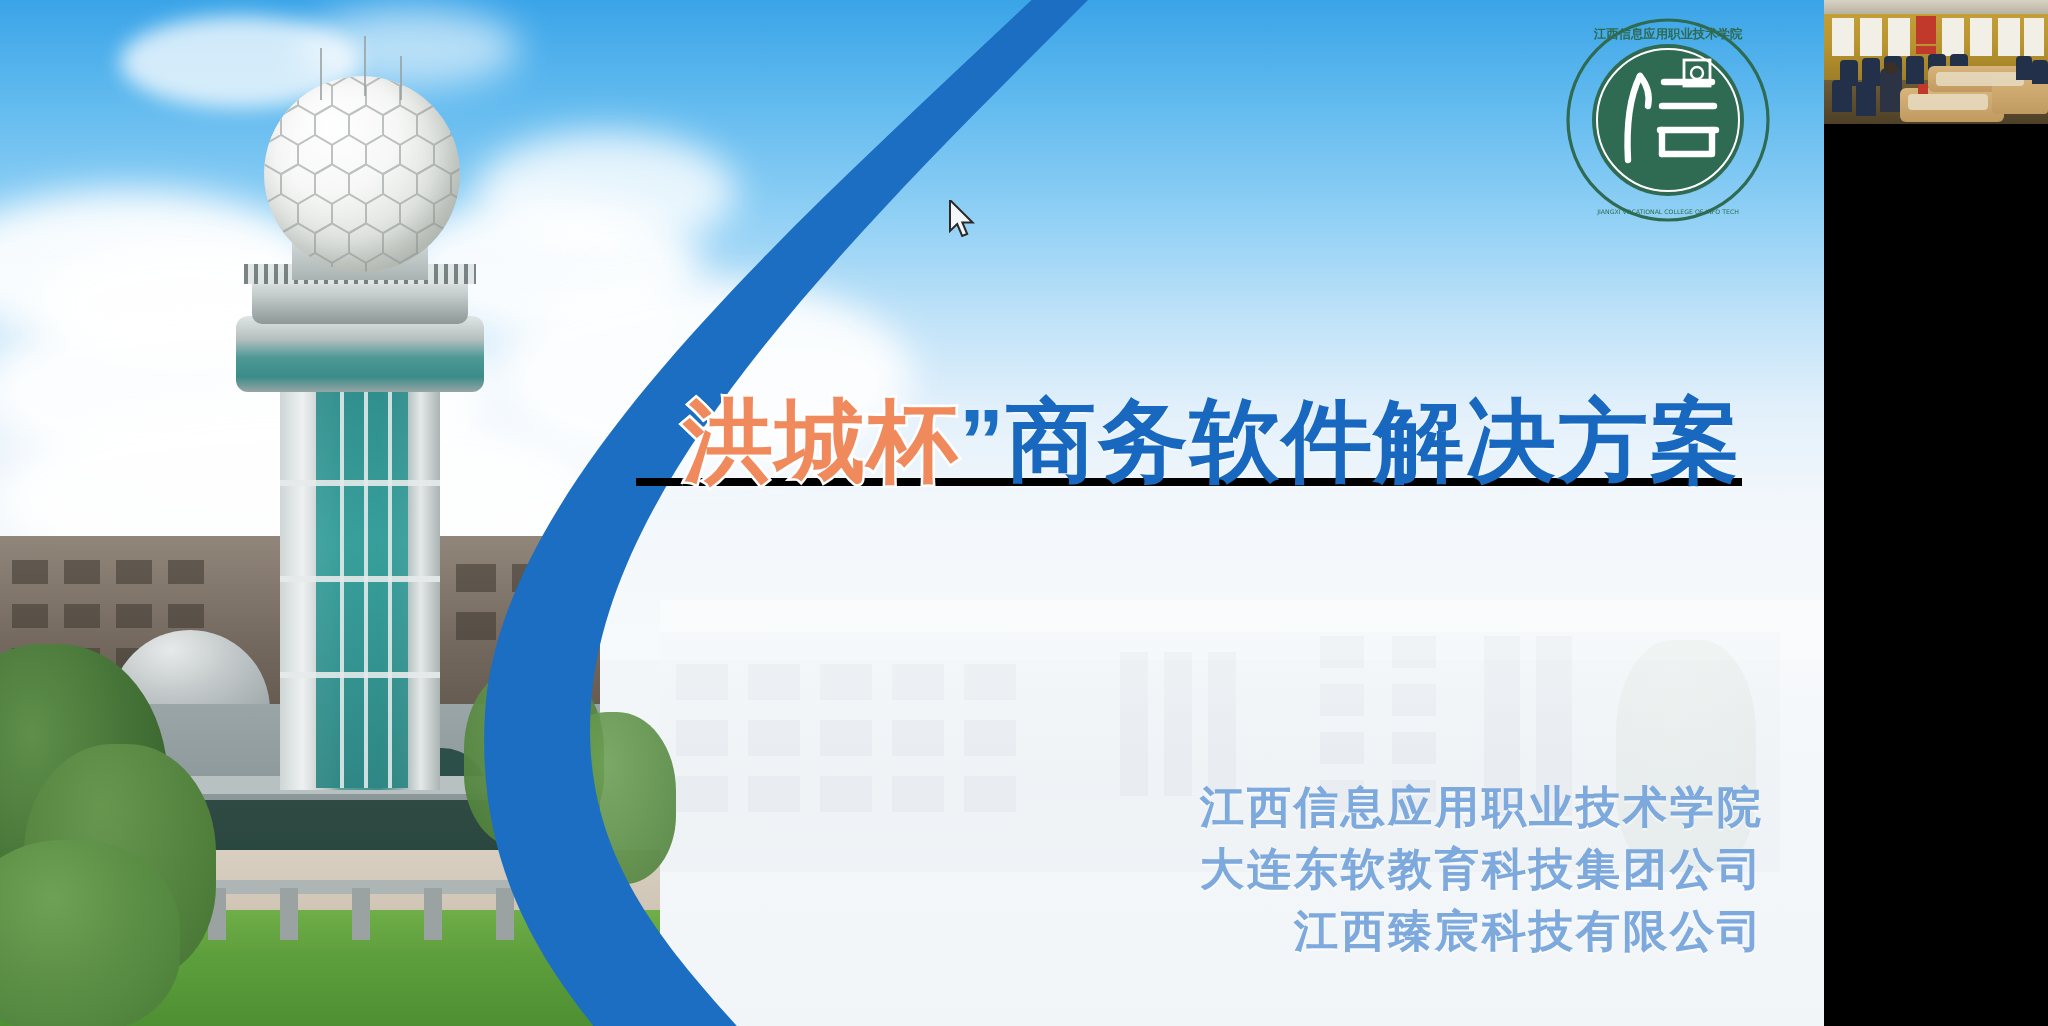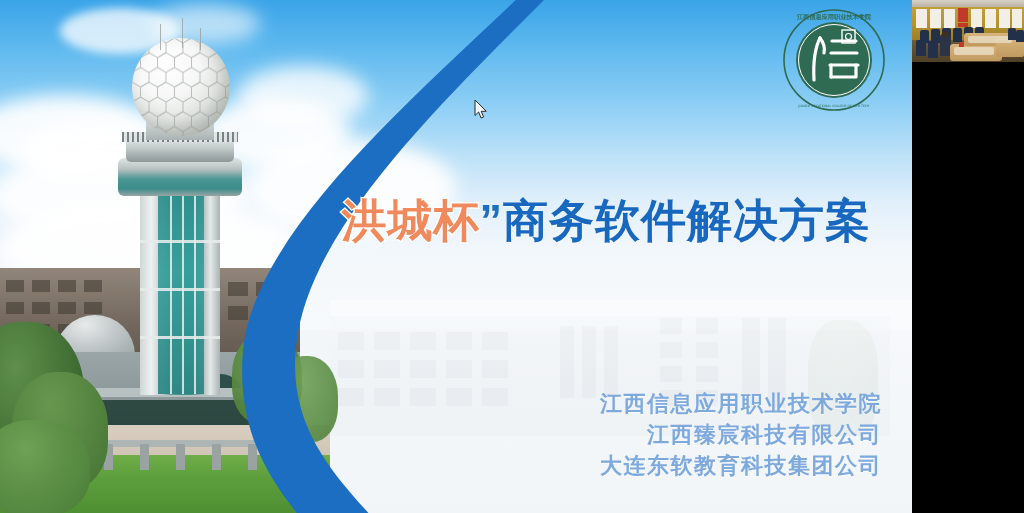--- a/index.html
+++ b/index.html
@@ -88,21 +88,21 @@
   .car-win{position:absolute;left:73px;bottom:57px;width:17px;height:6px;border-radius:3px 4px 0 0;background:#c6ced3;}
 
   
   .tree{position:absolute;border-radius:46% 46% 40% 40%;}
 
   
   .swoosh{position:absolute;left:0;top:0;width:912px;height:513px;pointer-events:none;}
 
   
   .title-wrap{position:absolute;left:300px;top:198px;width:600px;}
-  .t-line{font-weight:bold;letter-spacing:1px;line-height:1.04;white-space:nowrap;}
+  .t-line{font-weight:bold;letter-spacing:1px;line-height:1.04;white-space:nowrap;text-decoration:underline;}
   .t1{font-size:45px;margin-left:18px;}
   .t2{font-size:45px;margin-left:74px;margin-top:6px;}
   .q{color:#1b6ec2;}
   .hl{color:#f0895c;
       -webkit-text-stroke:2.5px #ffffff;
       paint-order:stroke fill;
       text-shadow:0 0 1px #fff;}
   .bl{color:#1868c0;text-shadow:0 1px 0 rgba(255,255,255,.55);}
 
   
@@ -270,22 +270,22 @@
                C 330 470, 288 424, 296 346
                C 308 232, 432 112, 548 -4 Z" fill="#1b6ec2"></path>
     </svg>
 
     <div class="title-wrap">
       <div class="t-line t1"><span class="q">“</span><span class="hl">洪城杯</span><span class="q">”</span><span class="bl">商务软件解决方案</span></div>
     </div>
 
     <div class="orgs">
       <div class="org">江西信息应用职业技术学院</div>
+      <div class="org">大连东软教育科技集团公司</div>
       <div class="org">江西臻宸科技有限公司</div>
-      <div class="org">大连东软教育科技集团公司</div>
     </div>
 
     <svg class="logo" viewBox="0 0 104 104">
       <circle cx="52" cy="52" r="50" fill="none" stroke="#2e6b52" stroke-width="1.6"></circle>
       <circle cx="52" cy="52" r="38" fill="#2e6b52"></circle>
       <circle cx="52" cy="52" r="35.5" fill="none" stroke="#ffffff" stroke-width="1"></circle>
 
       <g fill="#2e6b52" font-family="'DejaVu Sans',sans-serif" font-size="6.2" font-weight="bold">
         <text x="52" y="11" text-anchor="middle">江西信息应用职业技术学院</text>
       </g>

